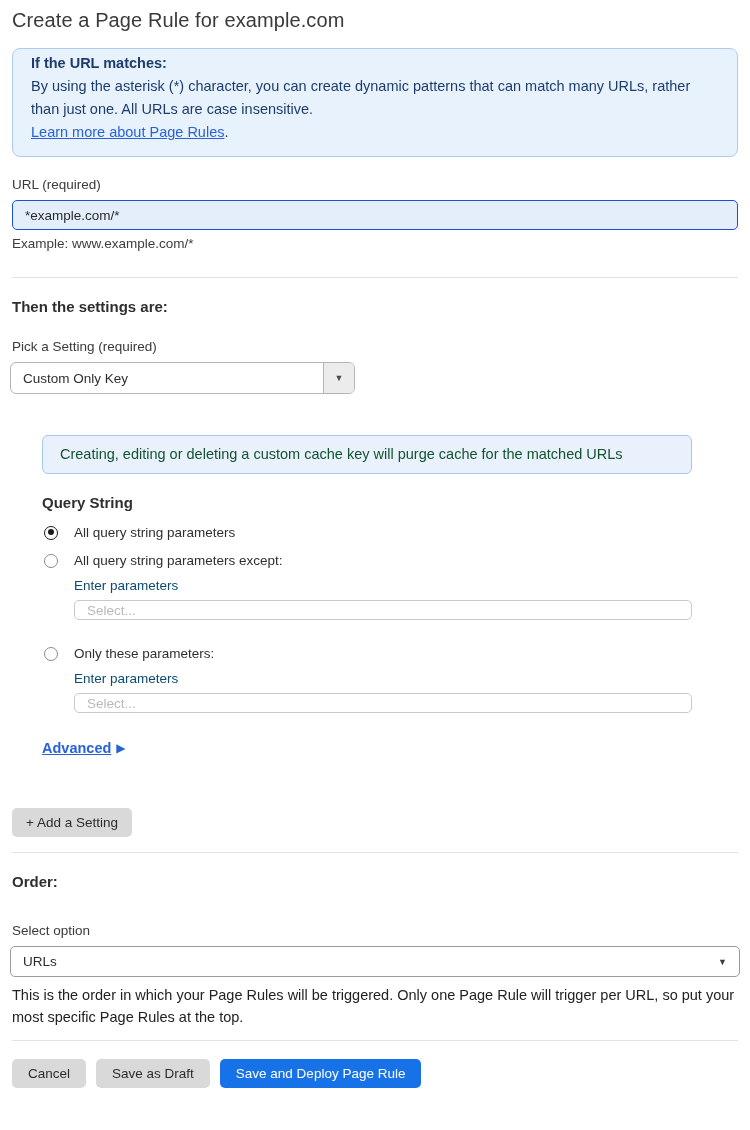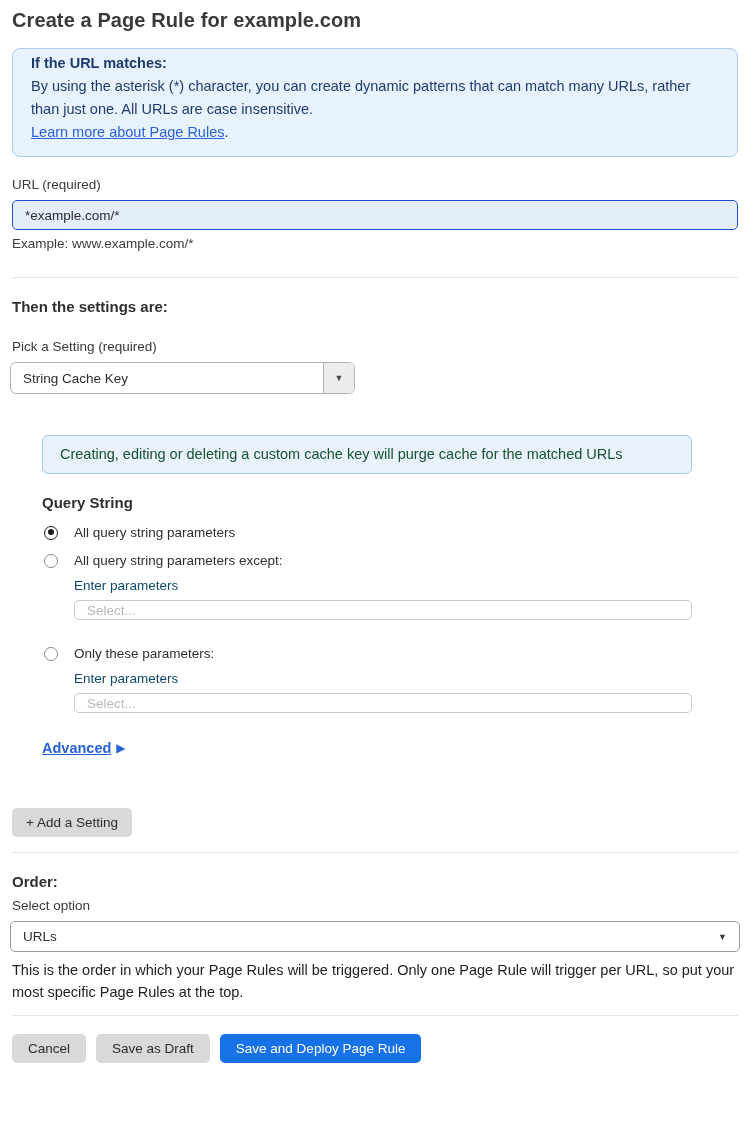--- a/index.html
+++ b/index.html
@@ -7,21 +7,21 @@
   body {
     width: 750px;
     font-family: "Liberation Sans", "DejaVu Sans", sans-serif;
     color: #313131;
     -webkit-font-smoothing: antialiased;
   }
   .container { padding: 9px 12px 16px 12px; }
 
   h1.page-title {
     font-size: 20px;
-    font-weight: bold;
+    font-weight: normal;
     color: #3a3a3a;
     margin: 0 0 16px 0;
     letter-spacing: 0.1px;
   }
 
   
   .info-box {
     background: #e8f2fc;
     border: 1px solid #aecbec;
     border-radius: 8px;
@@ -260,21 +260,21 @@
   <label class="field-label">URL (required)</label>
   <input class="url-input" type="text" value="*example.com/*" style="">
   <div class="example-text">Example: www.example.com/*</div>
 
   <hr class="divider">
 
   <h2 class="section-heading">Then the settings are:</h2>
 
   <label class="field-label" style="margin-top:24px;">Pick a Setting (required)</label>
   <div class="setting-select">
-    <div class="select-value">String Cache Key</div>
+    <div class="select-value">Custom Only Key</div>
     <div class="select-arrow-box">▼</div>
   </div>
 
   <div class="setting-panel">
 
     <div class="notice-box">Creating, editing or deleting a custom cache key will purge cache for the matched URLs</div>
 
     <h3 class="subsection-heading">Query String</h3>
 
     <div class="radio-row">
@@ -307,21 +307,21 @@
     </div>
 
   </div>
 
   <button class="btn btn-gray add-setting-btn">+ Add a Setting</button>
 
   <hr class="divider" style="margin-top:15px;">
 
   <h2 class="section-heading">Order:</h2>
 
-  <label class="field-label" style="margin-top:8px;">Select option</label>
+  <label class="field-label" style="margin-top:33px;">Select option</label>
   <div class="order-select-wrap">
     <span>URLs</span>
     <span class="order-arrow">▼</span>
   </div>
   <div class="order-help">This is the order in which your Page Rules will be triggered. Only one Page Rule will trigger per URL, so put your most specific Page Rules at the top.</div>
 
   <hr class="divider-lower">
 
   <div class="footer-actions">
     <button class="btn btn-gray">Cancel</button>

